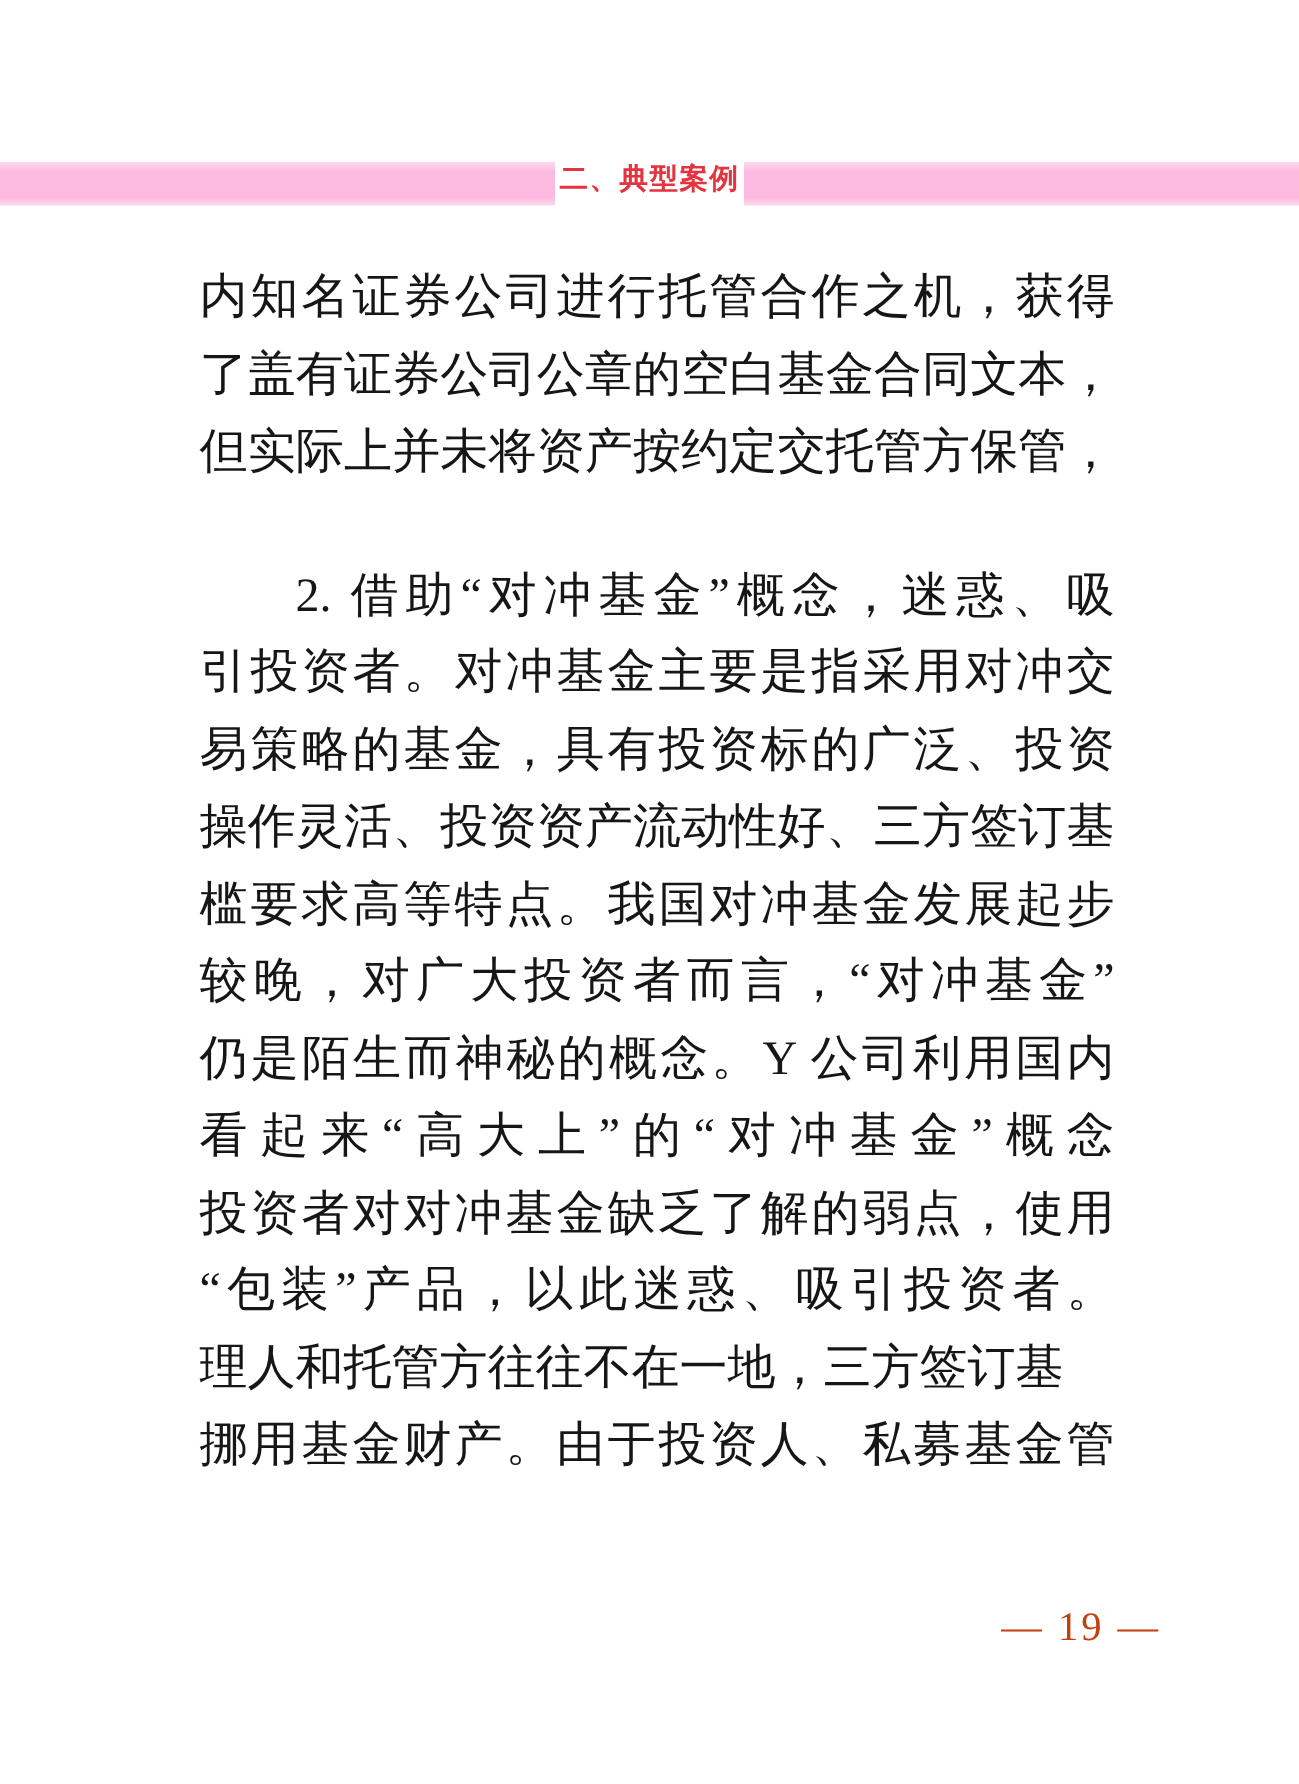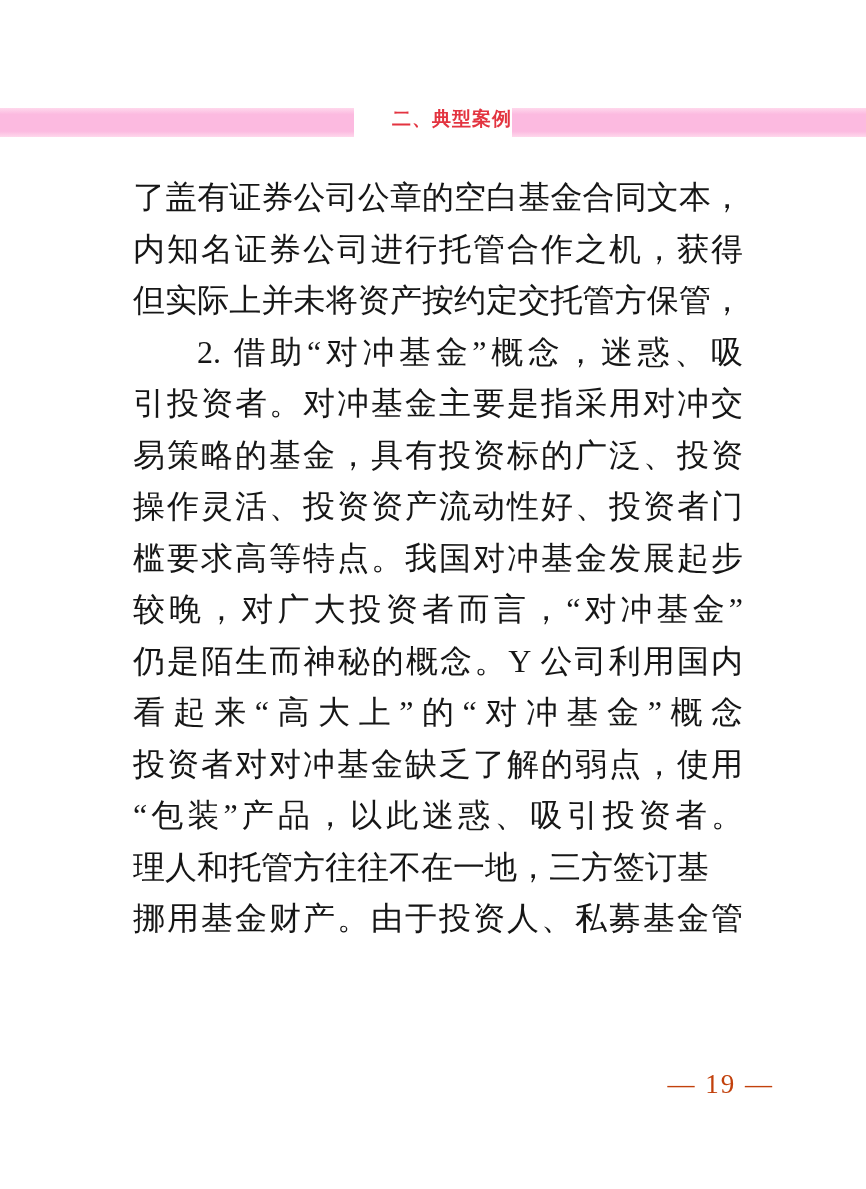--- a/index.html
+++ b/index.html
@@ -18,26 +18,26 @@
     top: 108px;
     width: 866px;
     height: 29px;
     background: linear-gradient(#ffd8ec, #fcbae0 22%, #fcbae0 80%, #ffd8ec);
   }
   .title-box {
     position: absolute;
     top: 97px;
     left: 50%;
     transform: translateX(-50%);
-    width: 158px;
+    width: 126px;
     height: 44px;
     background: #ffffff;
     display: flex;
     align-items: center;
-    justify-content: flex-end;
+    justify-content: center;
   }
   .title-text {
     color: #e33440;
     font-family: "Liberation Sans", "DejaVu Sans", sans-serif;
     font-weight: 700;
     font-size: 19px;
     letter-spacing: 1px;
     white-space: nowrap;
   }
   
@@ -53,21 +53,21 @@
     box-sizing: border-box;
     width: 610px;
     height: 51.5px;
     line-height: 51.5px;
     white-space: nowrap;
     text-align: justify;
     text-align-last: justify;
     text-justify: inter-character;
   }
   .line.para-end { text-align-last: left; }
-  .line.indent { padding-left: 64px; }
+  .line.indent { padding-left: 64px; margin-top: 44px; }
   
   .page-number {
     position: absolute;
     top: 1068px;
     right: 92px;
     color: #c2410c;
     font-size: 27px;
     line-height: 32px;
     letter-spacing: 2px;
     white-space: nowrap;
@@ -78,27 +78,27 @@
 
 <div class="page">
 
   <div class="band"></div>
 
   <div class="title-box">
     <span class="title-text">二、典型案例</span>
   </div>
 
   <div class="body-text">
+    <div class="line">内知名证券公司进行托管合作之机，获得</div>
     <div class="line">了盖有证券公司公章的空白基金合同文本，</div>
-    <div class="line">内知名证券公司进行托管合作之机，获得</div>
     <div class="line">但实际上并未将资产按约定交托管方保管，</div>
     <div class="line indent">2. 借助“对冲基金”概念，迷惑、吸</div>
     <div class="line">引投资者。对冲基金主要是指采用对冲交</div>
     <div class="line">易策略的基金，具有投资标的广泛、投资</div>
-    <div class="line">操作灵活、投资资产流动性好、投资者门</div>
+    <div class="line">操作灵活、投资资产流动性好、三方签订基</div>
     <div class="line">槛要求高等特点。我国对冲基金发展起步</div>
     <div class="line">较晚，对广大投资者而言，“对冲基金”</div>
     <div class="line">仍是陌生而神秘的概念。Y 公司利用国内</div>
     <div class="line">看起来“高大上”的“对冲基金”概念</div>
     <div class="line">投资者对对冲基金缺乏了解的弱点，使用</div>
     <div class="line">“包装”产品，以此迷惑、吸引投资者。</div>
     <div class="line para-end">理人和托管方往往不在一地，三方签订基</div>
     <div class="line">挪用基金财产。由于投资人、私募基金管</div>
   </div>
 

